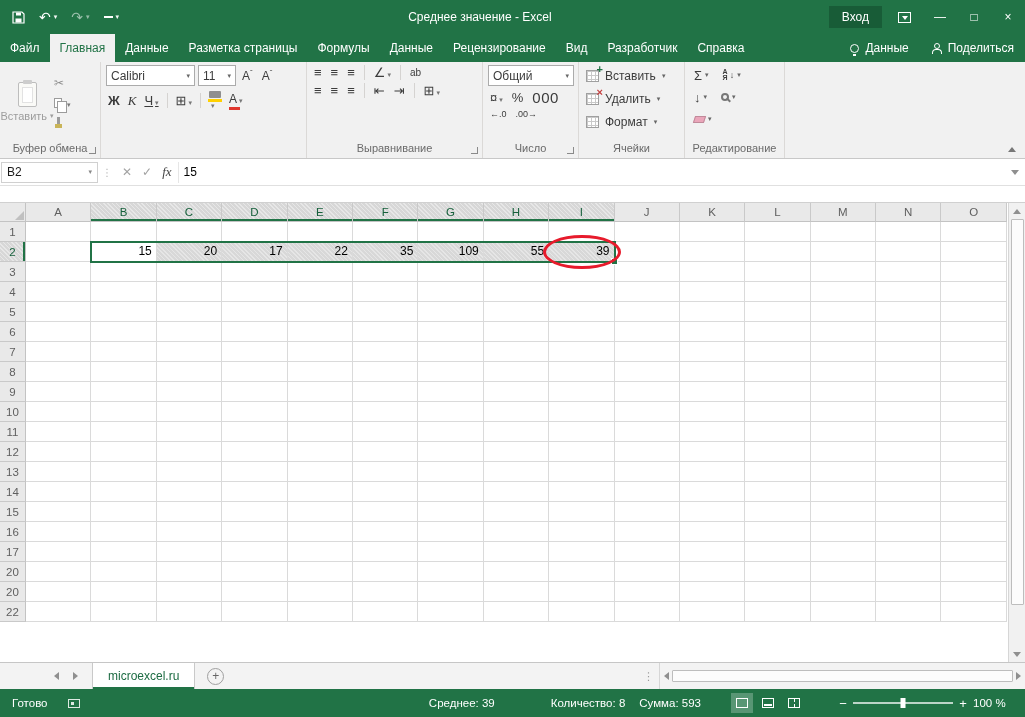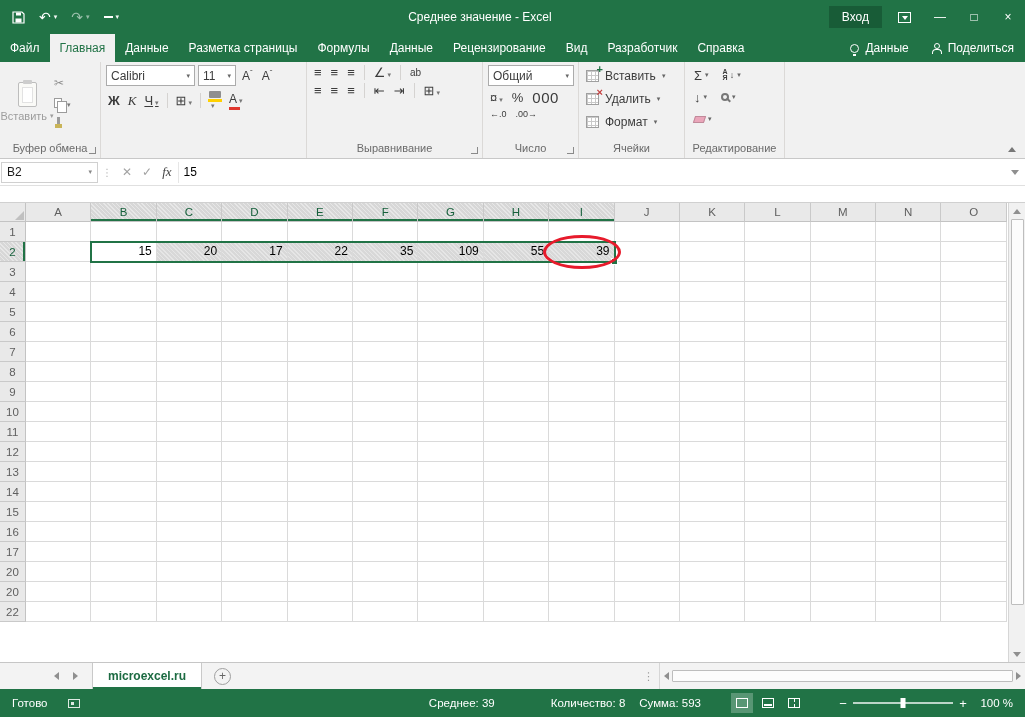--- a/index.html
+++ b/index.html
@@ -122,21 +122,21 @@
 .vsthumb{width:13px;height:386px;background:#fcfcfc;border:1px solid #bdbdbd;border-radius:1px}
 .vsfill{flex:1}
 .tri{display:inline-block;width:0;height:0}
 .tri-u{border-left:4px solid transparent;border-right:4px solid transparent;border-bottom:5px solid #8f8f8f}
 .tri-d{border-left:4px solid transparent;border-right:4px solid transparent;border-top:5px solid #8f8f8f}
 .tri-l{border-top:4px solid transparent;border-bottom:4px solid transparent;border-right:5px solid #8f8f8f}
 .tri-r{border-top:4px solid transparent;border-bottom:4px solid transparent;border-left:5px solid #8f8f8f}
 
 .tabbar{height:27px;background:#f3f3f3;border-top:1px solid #c6c6c6;display:flex;align-items:center;flex:none}
 .tnav{display:flex;align-items:center;gap:14px;padding:0 14px 0 54px}
-.sheettab{height:100%;background:#fff;border-left:1px solid #c9c9c9;border-right:1px solid #c9c9c9;display:flex;align-items:center;padding:12px 15px;color:#1c6b42;font-weight:bold;box-shadow:inset 0 -2px 0 0 #217346}
+.sheettab{height:100%;background:#fff;border-left:1px solid #c9c9c9;border-right:1px solid #c9c9c9;display:flex;align-items:center;padding:12px 15px;color:#1c6b42;font-weight:normal;box-shadow:inset 0 -2px 0 0 #217346}
 .addsheet{width:17px;height:17px;border:1px solid #9f9f9f;border-radius:50%;margin-left:12px;display:inline-flex;align-items:center;justify-content:center;color:#666;font-size:12px;line-height:1}
 .tspacer{flex:1}
 .hdots{color:#9a9a9a;font-size:11px;padding:0 5px}
 .hscroll{width:366px;height:100%;display:flex;align-items:center;gap:3px;padding:0 4px;border-left:1px solid #d6d6d6}
 .hsthumb{flex:1;height:12px;background:#fcfcfc;border:1px solid #bdbdbd;border-radius:1px}
 
 .statusbar{height:28px;background:#217346;color:#fff;display:flex;align-items:center;font-size:11.5px;flex:none;padding-left:12px}
 .sbready{margin-right:20px}
 .i-macro{width:12px;height:9px;border:1px solid rgba(255,255,255,.85);display:inline-block;position:relative}
 .i-macro::after{content:"";position:absolute;left:2px;top:2px;width:3px;height:3px;background:rgba(255,255,255,.85)}
@@ -147,21 +147,21 @@
 .views{display:flex;align-items:center;gap:4px;margin-left:30px}
 .vw{width:22px;height:20px;display:flex;align-items:center;justify-content:center}
 .vw.sel{background:rgba(255,255,255,.25)}
 .vwic{width:12px;height:10px;border:1px solid #fff;display:inline-block;position:relative}
 .vw-l .vwic::after{content:"";position:absolute;left:1px;right:1px;bottom:1px;height:2px;background:#fff}
 .vw-b .vwic::after{content:"";position:absolute;left:5px;top:0;bottom:0;border-left:1px dashed #fff}
 .zoomout{margin-left:28px;width:20px;text-align:center;font-size:13px}
 .ztrack{width:100px;height:2px;background:rgba(255,255,255,.7);position:relative}
 .zthumb{position:absolute;left:50%;top:-4px;width:5px;height:10px;background:#fff;transform:translateX(-50%)}
 .zoomin{width:20px;text-align:center;font-size:13px}
-.zpct{width:52px;text-align:right;padding-right:12px}
+.zpct{width:52px;text-align:left;}
 </style>
 </head>
 <body>
 
 <div class="app">
 
   <div class="titlebar">
     <div class="qat">
       <span class="tbtn">
           <svg width="13" height="13" viewBox="0 0 13 13">

